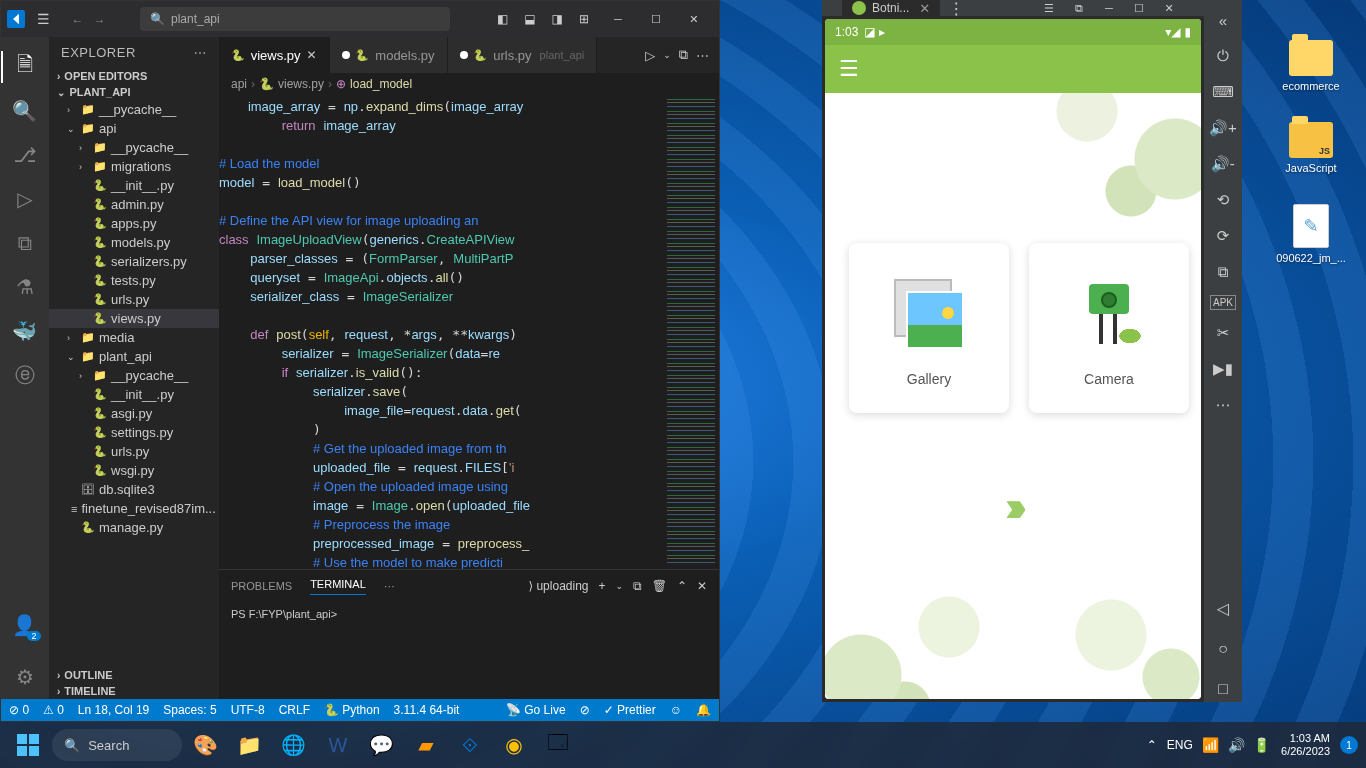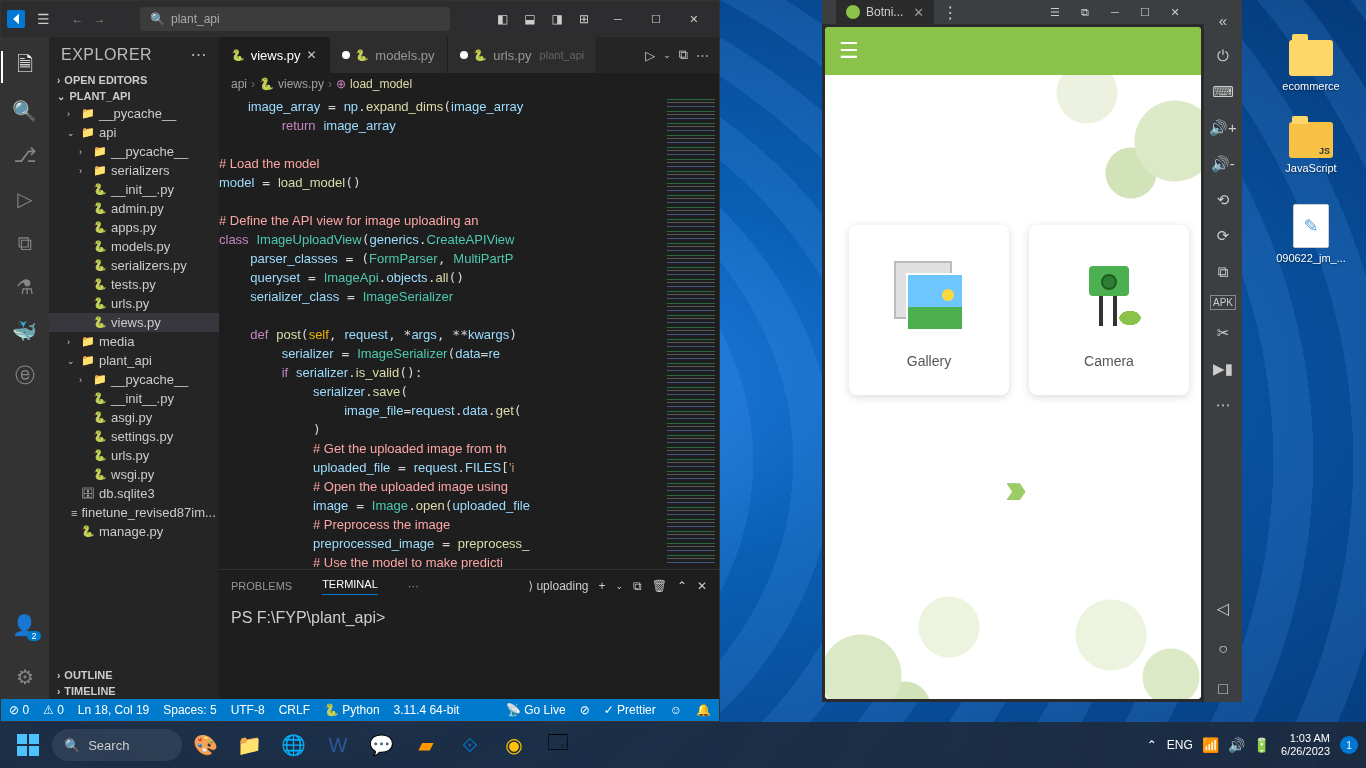--- a/index.html
+++ b/index.html
@@ -35,21 +35,21 @@
 
 .vscode-body { flex:1; display:flex; overflow:hidden; }
 .activity-bar { width:48px; background:#333333; display:flex; flex-direction:column; align-items:center; padding-top:8px; }
 .activity-bar .ab-item { width:48px; height:44px; display:flex; align-items:center; justify-content:center; color:#858585; font-size:20px; cursor:pointer; position:relative; }
 .activity-bar .ab-item.active { color:#fff; }
 .activity-bar .ab-item.active::before { content:''; position:absolute; left:0; top:6px; bottom:6px; width:2px; background:#fff; }
 .activity-bar .ab-bottom { margin-top:auto; margin-bottom:8px; }
 .ab-badge { position:absolute; bottom:6px; right:8px; background:#007acc; color:#fff; border-radius:8px; font-size:9px; padding:0 4px; min-width:14px; text-align:center; }
 
 .sidebar { width:170px; background:#252526; display:flex; flex-direction:column; font-size:12px; overflow:hidden; }
-.sidebar-header { padding:8px 12px; color:#bbb; font-size:16px; letter-spacing:.5px; display:flex; justify-content:space-between; align-items:center; }
+.sidebar-header { padding:8px 12px; color:#bbb; font-size:13px; letter-spacing:.5px; display:flex; justify-content:space-between; align-items:center; }
 .sidebar-section { padding:2px 8px; color:#ccc; font-weight:bold; font-size:11px; display:flex; align-items:center; gap:4px; cursor:pointer; }
 .sidebar-section .chev { font-size:10px; }
 .tree { flex:1; overflow:auto; }
 .tree-item { padding:2px 8px; display:flex; align-items:center; gap:4px; color:#ccc; cursor:pointer; font-size:13px; white-space:nowrap; }
 .tree-item.selected { background:#37373d; }
 .tree-item .chev { width:10px; font-size:9px; color:#ccc; }
 .tree-item .ico { width:14px; text-align:center; font-size:11px; }
 .ico-py { color:#4b8bbe; }
 .ind1 { padding-left:18px; } .ind2 { padding-left:30px; }
 
@@ -62,37 +62,37 @@
 .tab .close { font-size:12px; color:#ccc; }
 .tab-dim { color:#666; font-size:11px; margin-left:2px; }
 .tabs-right { margin-left:auto; display:flex; align-items:center; gap:8px; padding:0 10px; color:#ccc; font-size:13px; }
 .breadcrumbs { height:22px; display:flex; align-items:center; padding:0 12px; font-size:12px; color:#a0a0a0; gap:4px; background:#1e1e1e; }
 .breadcrumbs .sep { color:#666; }
 .bc-fn { color:#dcdcaa; }
 
 .code-wrap { flex:1; display:flex; overflow:hidden; position:relative; }
 .gutter { width:50px; background:#1e1e1e; color:#858585; font-family:'Consolas',monospace; font-size:13px; text-align:right; padding:2px 12px 0 0; line-height:19px; }
 .code { flex:1; font-family:'Consolas',monospace; font-size:13px; line-height:19px; white-space:pre; padding-top:2px; overflow:hidden; color:#d4d4d4; }
-.k { color:#c586c0; } .s { color:#ce9178; } .c { color:#fca5a5; } .f { color:#dcdcaa; } .cl { color:#4ec9b0; } .v { color:#9cdcfe; } .sf { color:#eab308; }
+.k { color:#c586c0; } .s { color:#ce9178; } .c { color:#3b82f6; } .f { color:#dcdcaa; } .cl { color:#4ec9b0; } .v { color:#9cdcfe; } .sf { color:#eab308; }
 .minimap { width:56px; background:#1e1e1e; position:relative; opacity:.55; }
 .minimap::before { content:''; position:absolute; inset:4px; background:repeating-linear-gradient(#3a5 0 1px,transparent 1px 3px,#888 3px 4px,transparent 4px 7px,#58c 7px 8px,transparent 8px 12px); }
 
 .panel { height:130px; border-top:1px solid #333; display:flex; flex-direction:column; background:#1e1e1e; }
-.panel-tabs { height:32px; display:flex; align-items:center; padding:0 12px; gap:30px; font-size:11px; color:#969696; }
+.panel-tabs { height:32px; display:flex; align-items:center; padding:0 12px; gap:18px; font-size:11px; color:#969696; }
 .panel-tabs .pt.active { color:#fff; border-bottom:1px solid #0078d4; padding-bottom:4px; }
 .panel-tabs .pt-right { margin-left:auto; display:flex; gap:10px; align-items:center; color:#ccc; font-size:12px; }
-.terminal { flex:1; font-family:'Consolas',monospace; font-size:16px; color:#ccc; padding:6px 12px; }
+.terminal { flex:1; font-family:'Consolas',monospace; font-size:11px; color:#ccc; padding:6px 12px; }
 
 .statusbar { height:22px; background:#007acc; color:#fff; display:flex; align-items:center; font-size:12px; padding:0 8px; gap:14px; }
 .statusbar .sb-right { margin-left:auto; display:flex; gap:14px; align-items:center; }
 
 
 .emulator-win { position:absolute; left:822px; top:0; width:420px; height:702px; background:#2b2b2b; display:flex; }
 .emu-main { flex:1; display:flex; flex-direction:column; }
-.emu-titlebar { height:24px; background:#3c3f41; display:flex; align-items:center; padding:0 14px; }
+.emu-titlebar { height:16px; background:#3c3f41; display:flex; align-items:center; padding:0 20px; }
 .emu-tab { background:#2b2b2b; height:26px; display:flex; align-items:center; padding:0 10px; gap:6px; font-size:12px; color:#ccc; border-radius:4px 4px 0 0; }
 .emu-tab .emu-logo { width:14px; height:14px; background:#8bc34a; border-radius:50%; }
 .emu-tab .close { color:#999; font-size:13px; margin-left:4px; cursor:pointer; }
 .emu-kebab { color:#ccc; padding:0 8px; cursor:pointer; }
 .emu-wincontrols { margin-left:auto; display:flex; }
 .emu-wincontrols span { width:30px; height:32px; display:flex; align-items:center; justify-content:center; color:#ccc; cursor:pointer; font-size:11px; }
 .emu-screen { margin:3px; flex:1; background:#fff; border-radius:4px; overflow:hidden; display:flex; flex-direction:column; }
 .android-status { height:26px; background:#7cb342; color:#fff; display:flex; align-items:center; padding:0 10px; font-size:12px; }
 .android-status .as-right { margin-left:auto; display:flex; gap:4px; align-items:center; }
 .android-appbar { height:48px; background:#8bc34a; display:flex; align-items:center; padding:0 14px; }
@@ -223,21 +223,21 @@
             <span>api</span>
           </div>
           <div class="tree-item ind2">
             <span class="chev">›</span>
             <span class="ico">📁</span>
             <span>__pycache__</span>
           </div>
           <div class="tree-item ind2">
             <span class="chev">›</span>
             <span class="ico">📁</span>
-            <span>serializers</span>
+            <span>migrations</span>
           </div>
           <div class="tree-item ind2">
             <span class="chev"></span>
             <span class="ico">🐍</span>
             <span>__init__.py</span>
           </div>
           <div class="tree-item ind2">
             <span class="chev"></span>
             <span class="ico">🐍</span>
             <span>admin.py</span>
@@ -453,20 +453,28 @@
       <span class="emu-kebab">⋮</span>
       <div class="emu-wincontrols">
         <span>☰</span>
         <span>⧉</span>
         <span>─</span>
         <span>☐</span>
         <span>✕</span>
       </div>
     </div>
     <div class="emu-screen">
+      <div class="android-status">
+        <span>1:03</span>
+        <span style="margin-left:6px">◪ ▸</span>
+        <div class="as-right">
+          <span>▾◢</span>
+          <span>▮</span>
+        </div>
+      </div>
       <div class="android-appbar">
         <span class="hamburger">☰</span>
       </div>
       <div class="app-body">
         <div class="botanical"></div>
         <div class="botanical2"></div>
         <div class="cards">
           <div class="card">
             <div class="card-icon">
                 <div class="gallery-icon">

